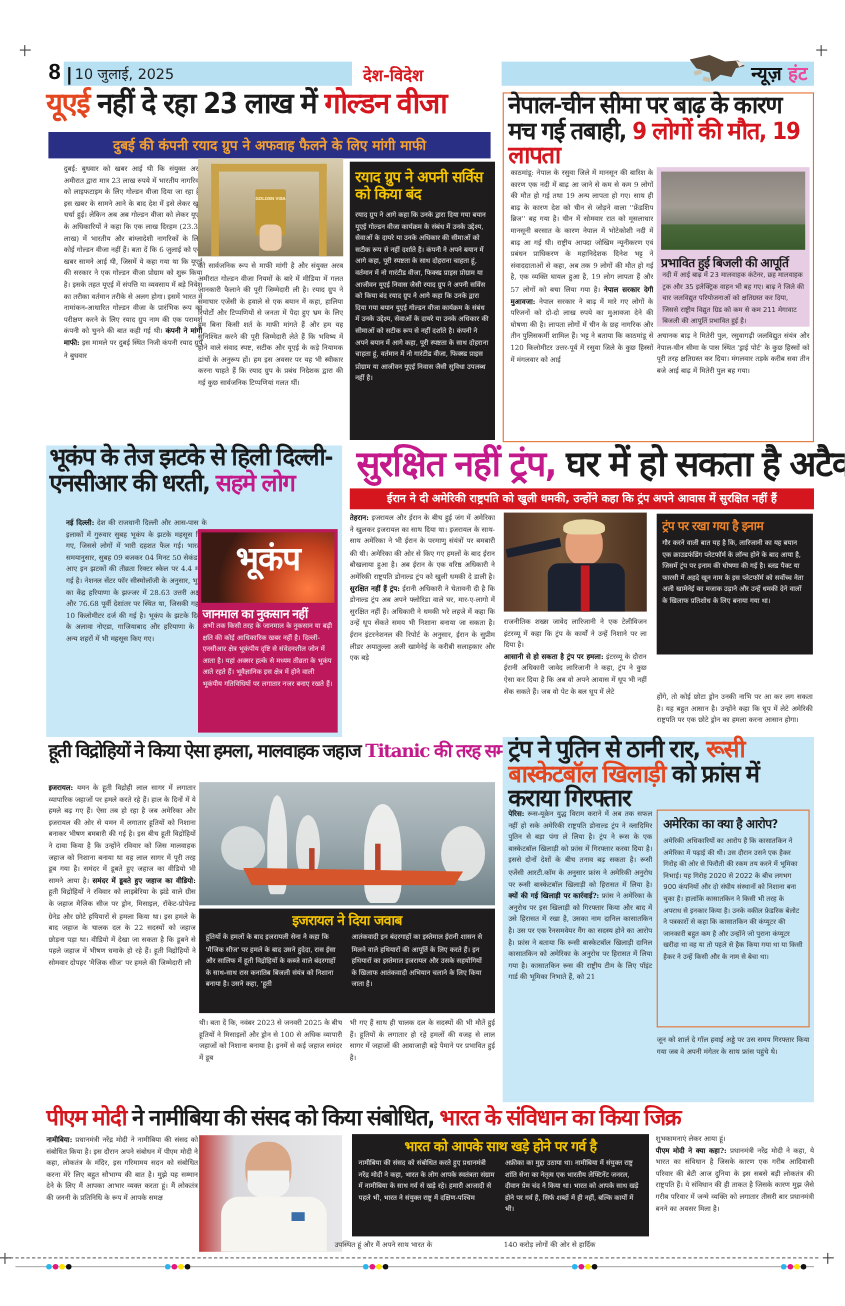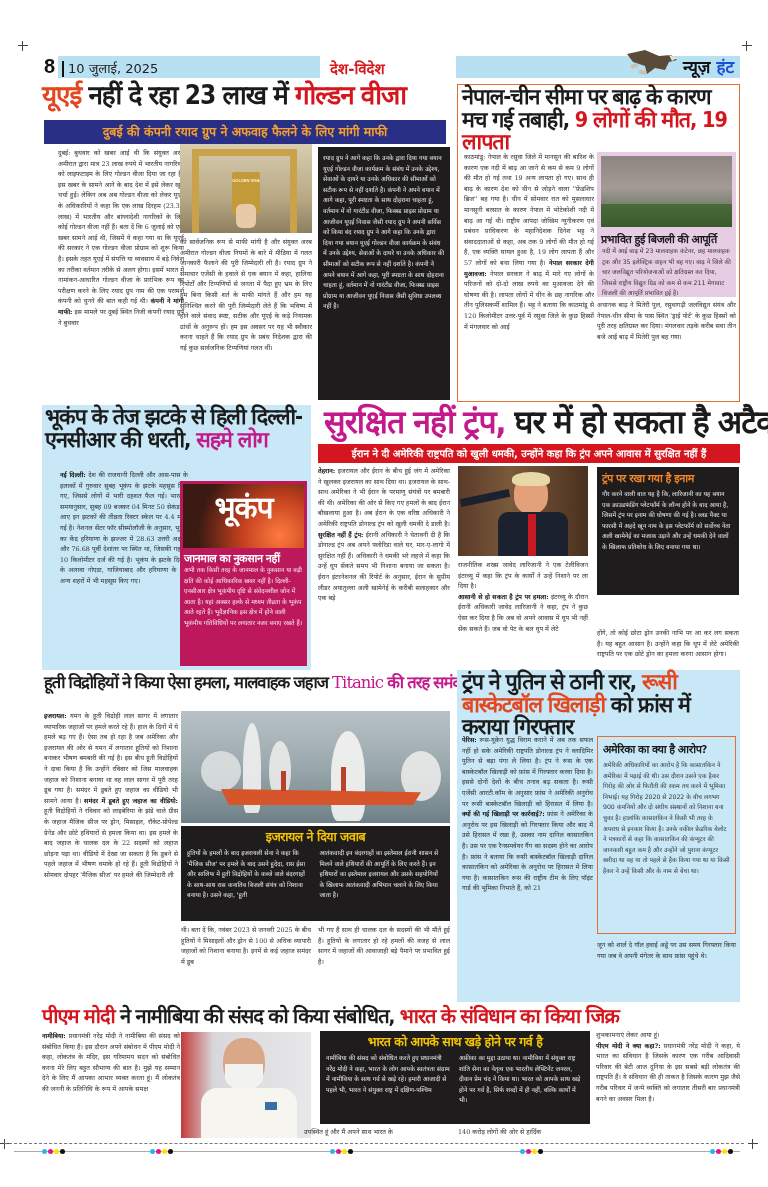--- a/index.html
+++ b/index.html
@@ -5,21 +5,21 @@
 *{box-sizing:border-box;margin:0;padding:0}
 body{width:768px;height:1187px;background:#fff;font-family:"DejaVu Sans",sans-serif;position:relative;overflow:hidden;color:#222}
 .crop{position:absolute;width:10px;height:10px}
 .crop:before{content:"";position:absolute;left:4px;top:0;width:1px;height:10px;background:#444}
 .crop:after{content:"";position:absolute;left:0;top:4px;width:10px;height:1px;background:#444}
 .hdr-bar{position:absolute;top:56px;height:22px;background:#b8e0f3}
 .pno{position:absolute;left:44px;top:55px;font:bold 20px "Liberation Sans",sans-serif;color:#111}
 .pdate{position:absolute;left:62px;top:61px;font-size:13px;color:#222;border-left:2px solid #111;padding-left:4px;height:16px;line-height:16px}
 .section{position:absolute;left:330px;top:58px;font:bold 15px "DejaVu Sans",sans-serif;color:#d8181f}
 .brand{position:absolute;left:683px;top:55px;font:bold 17px "DejaVu Sans",sans-serif}
-.brand .b1{color:#111}.brand .b2{color:#1d4ed8}
+.brand .b1{color:#111}.brand .b2{color:#ec4899}
 .eagle{position:absolute;left:625px;top:46px;width:55px;height:32px}
 .hl{font-family:"DejaVu Sans Condensed","DejaVu Sans",sans-serif;font-weight:bold;letter-spacing:-1px;line-height:1.05;position:absolute}
 .red{color:#e4471f}.mag{color:#c4198a}.dark{color:#1b1b1b}.rd{color:#d5161e}
 .para{font:6.4px/10.6px "DejaVu Serif",serif;color:#333;text-align:justify;position:absolute}
 .para b{color:#111}
 .subbar{position:absolute;color:#fff;font-weight:bold;text-align:center}
 .box-black{position:absolute;background:#1e1c1c;color:#f2f2f2}
 .box-black h3{font-family:"DejaVu Sans",sans-serif;font-weight:bold;letter-spacing:-.5px}
 .boxtxt{font:6.2px/10.6px "DejaVu Sans",sans-serif;text-align:left}
 .photo{position:absolute;overflow:hidden}
@@ -58,20 +58,21 @@
     <span>दुबई: बुधवार को खबर आई थी कि संयुक्त अरब अमीरात द्वारा मात्र 23 लाख रुपये में भारतीय नागरिकों को लाइफटाइम के लिए गोल्डन वीजा दिया जा रहा है। इस खबर के सामने आने के बाद देश में इसे लेकर खूब चर्चा हुई। लेकिन अब अब गोल्डन वीजा को लेकर यूएई के अधिकारियों ने कहा कि एक लाख दिरहम (23.30 लाख) में भारतीय और बांग्लादेशी नागरिकों के लिए कोई गोल्डन वीजा नहीं हैं। बता दें कि 6 जुलाई को एक खबर सामने आई थी, जिसमें ये कहा गया था कि यूएई की सरकार ने एक गोल्डन वीजा प्रोग्राम को शुरू किया है। इसके तहत यूएई में संपत्ति या व्यवसाय में बड़े निवेश का तरीका वर्तमान तरीके से अलग होगा। इसमें भारत में नामांकन-आधारित गोल्डन वीजा के प्रारंभिक रूप का परीक्षण करने के लिए रयाद ग्रुप नाम की एक परामर्श कंपनी को चुनने की बात कही गई थी।</span> <b>कंपनी ने मांगी माफी:</b> <span>इस मामले पर दुबई स्थित निजी कंपनी रयाद ग्रुप ने बुधवार</span>
   </div>
   <div class="photo" style="left:180px;top:144px;width:132px;height:89px;background:linear-gradient(180deg,#d8cdb0 0%,#b9a985 60%,#8d8060 100%)">
     <div style="position:absolute;left:12px;top:5px;width:105px;height:84px;border:7px solid #c9a24a;border-bottom:none"></div>
     <div style="position:absolute;left:52px;top:28px;width:28px;height:42px;background:#c39a3a;border-radius:2px"></div>
     <div style="position:absolute;left:52px;top:34px;width:28px;font:bold 4px sans-serif;color:#fff3c8;text-align:center">GOLDEN VISA</div>
     <div style="position:absolute;left:56px;top:60px;width:20px;height:24px;background:#e8c9a8;border-radius:6px"></div>
   </div>
   <div class="para" style="left:180px;top:237px;width:132px;height:166px;overflow:hidden">को सार्वजनिक रूप से माफी मांगी है और संयुक्त अरब अमीरात गोल्डन वीजा नियमों के बारे में मीडिया में गलत जानकारी फैलाने की पूरी जिम्मेदारी ली है। रयाद ग्रुप ने समाचार एजेंसी के हवाले से एक बयान में कहा, हालिया रिपोर्टों और टिप्पणियों से जनता में पैदा हुए भ्रम के लिए हम बिना किसी शर्त के माफी मांगते हैं और हम यह सुनिश्चित करने की पूरी जिम्मेदारी लेते हैं कि भविष्य में होने वाले संवाद स्पष्ट, सटीक और यूएई के कड़े नियामक ढांचों के अनुरूप हों। हम इस अवसर पर यह भी स्वीकार करना चाहते हैं कि रयाद ग्रुप के प्रबंध निदेशक द्वारा की गई कुछ सार्वजनिक टिप्पणियां गलत थीं।</div>
   <div class="box-black" style="left:318px;top:147px;width:132px;height:253px;padding:6px 5px;overflow:hidden">
+    <h3 style="font-size:13.5px;line-height:16px;color:#f4c400;margin-bottom:6px">रयाद ग्रुप ने अपनी सर्विस को किया बंद</h3>
     <div class="boxtxt">रयाद ग्रुप ने आगे कहा कि उनके द्वारा दिया गया बयान यूएई गोल्डन वीजा कार्यक्रम के संबंध में उनके उद्देश्य, सेवाओं के दायरे या उनके अधिकार की सीमाओं को सटीक रूप से नहीं दर्शाते है। कंपनी ने अपने बयान में आगे कहा, पूरी स्पष्टता के साथ दोहराना चाहता हूं, वर्तमान में नो गारंटीड वीजा, फिक्स्ड प्राइस प्रोग्राम या आजीवन यूएई निवास जैसी रयाद ग्रुप ने अपनी सर्विस को किया बंद रयाद ग्रुप ने आगे कहा कि उनके द्वारा दिया गया बयान यूएई गोल्डन वीजा कार्यक्रम के संबंध में उनके उद्देश्य, सेवाओं के दायरे या उनके अधिकार की सीमाओं को सटीक रूप से नहीं दर्शाते है। कंपनी ने अपने बयान में आगे कहा, पूरी स्पष्टता के साथ दोहराना चाहता हूं, वर्तमान में नो गारंटीड वीजा, फिक्स्ड प्राइस प्रोग्राम या आजीवन यूएई निवास जैसी सुविधा उपलब्ध नहीं है।</div>
   </div>
 </div>
 
 <div style="position:absolute;left:457px;top:84px;width:283px;height:318px;border:1.5px solid #e4702f"></div>
 <div>
   <div class="hl" style="left:462px;top:86px;width:276px;font-size:21.5px">
     <span class="dark">नेपाल-चीन सीमा पर बाढ़ के कारण मच</span> <span class="dark">गई तबाही,</span> <span class="rd">9 लोगों की मौत, 19 लापता</span>
   </div>
   <div class="para" style="left:464px;top:152px;width:130px;height:245px;overflow:hidden">
@@ -124,21 +125,21 @@
   </div>
   <div class="box-black" style="left:597px;top:467px;width:142px;height:128px;padding:4px 5px;overflow:hidden">
     <h3 style="font-size:11px;line-height:15px;color:#f0842a;margin-bottom:3px">ट्रंप पर रखा गया है इनाम</h3>
     <div class="boxtxt">गौर करने वाली बात यह है कि, लारिजानी का यह बयान एक क्राउडफंडिंग प्लेटफॉर्म के लॉन्च होने के बाद आया है, जिसमें ट्रंप पर इनाम की घोषणा की गई है। ब्लड पैक्ट या फारसी में अहदे खून नाम के इस प्लेटफॉर्म को सर्वोच्च नेता अली खामेनेई का मजाक उड़ाने और उन्हें धमकी देने वालों के खिलाफ प्रतिशोध के लिए बनाया गया था।</div>
   </div>
   <div class="para" style="left:597px;top:628px;width:142px;height:66px;overflow:hidden">होंगे, तो कोई छोटा ड्रोन उनकी नाभि पर आ कर लग सकता है। यह बहुत आसान है। उन्होंने कहा कि धूप में लेटे अमेरिकी राष्ट्रपति पर एक छोटे ड्रोन का हमला करना आसान होगा।</div>
 </div>
 
 <div>
   <div class="hl" style="left:44px;top:674px;font-size:16.5px;white-space:nowrap">
-    <span class="dark">हूती विद्रोहियों ने किया ऐसा हमला, मालवाहक जहाज</span> <span class="mag" style="font-family:'DejaVu Serif',serif;font-weight:normal">Titanic</span> <span class="mag">की तरह समंदर में डूबा</span>
+    <span class="dark">हूती विद्रोहियों ने किया ऐसा हमला, मालवाहक जहाज</span> <span class="mag" style="font-family:'DejaVu Serif',serif;font-weight:bold">Titanic</span> <span class="mag">की तरह समंदर में डूबा</span>
   </div>
   <div class="para" style="left:44px;top:711px;width:134px;height:290px;overflow:hidden">
     <b>इजरायल:</b> <span>यमन के हूती विद्रोही लाल सागर में लगातार व्यापारिक जहाजों पर हमले करते रहे हैं। हाल के दिनों में ये हमले बढ़ गए हैं। ऐसा तब हो रहा है जब अमेरिका और इजरायल की ओर से यमन में लगातार हूतियों को निशाना बनाकर भीषण बमबारी की गई है। इस बीच हूती विद्रोहियों ने दावा किया है कि उन्होंने रविवार को जिस मालवाहक जहाज को निशाना बनाया था वह लाल सागर में पूरी तरह डूब गया है। समंदर में डूबते हुए जहाज का वीडियो भी सामने आया है।</span> <b>समंदर में डूबते हुए जहाज का वीडियो:</b> <span>हूती विद्रोहियों ने रविवार को लाइबेरिया के झंडे वाले ग्रीस के जहाज मैजिक सीज पर ड्रोन, मिसाइल, रॉकेट-प्रोपेल्ड ग्रेनेड और छोटे हथियारों से हमला किया था। इस हमले के बाद जहाज के चालक दल के 22 सदस्यों को जहाज छोड़ना पड़ा था। वीडियो में देखा जा सकता है कि डूबने से पहले जहाज में भीषण धमाके हो रहे हैं। हूती विद्रोहियों ने सोमवार दोपहर 'मैजिक सीज' पर हमले की जिम्मेदारी ली</span>
   </div>
   <div class="photo" style="left:181px;top:711px;width:269px;height:112px;background:linear-gradient(180deg,#b8c2c6 0%,#9aa8ad 50%,#6e8086 100%)">
     <div style="position:absolute;left:62px;top:12px;width:18px;height:90px;background:#f0f0ee;border-radius:50% 50% 20% 20%;opacity:.9"></div>
     <div style="position:absolute;left:20px;top:40px;width:40px;height:40px;background:#e4e6e6;border-radius:50%;opacity:.8"></div>
     <div style="position:absolute;left:88px;top:30px;width:22px;height:60px;background:#eeeeec;border-radius:50%;opacity:.85"></div>
     <div style="position:absolute;left:150px;top:20px;width:34px;height:90px;background:#f4f4f2;border-radius:50% 50% 20% 20%;opacity:.9"></div>
     <div style="position:absolute;left:220px;top:40px;width:40px;height:50px;background:#eeeeec;border-radius:50%;opacity:.85"></div>

